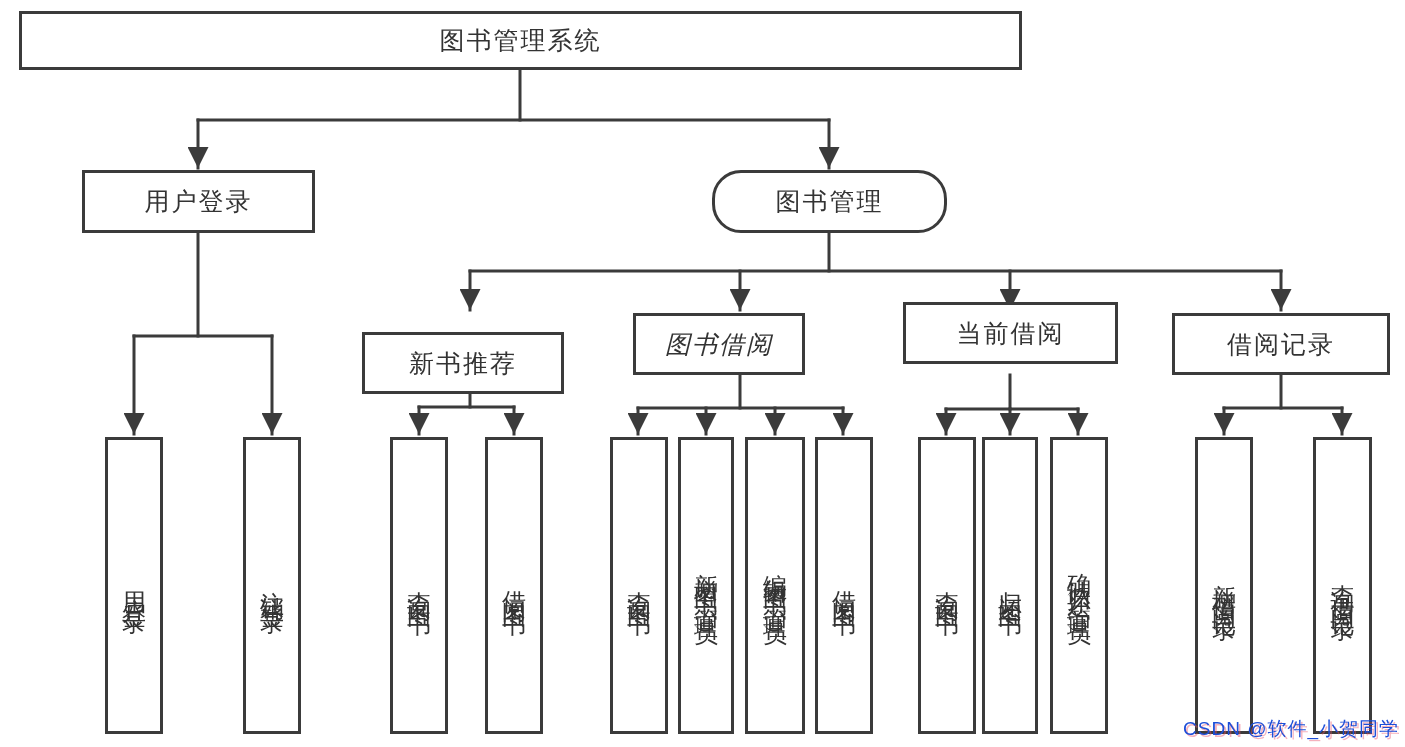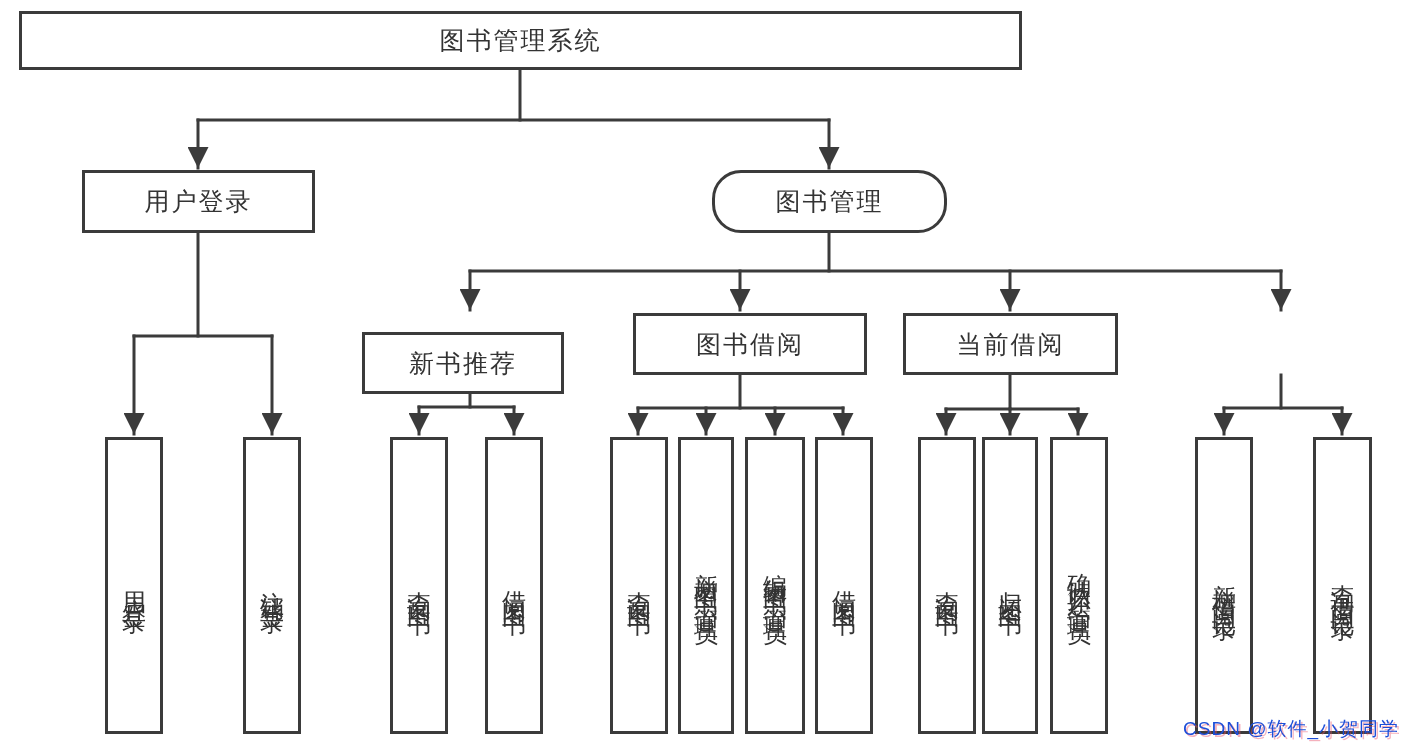--- a/index.html
+++ b/index.html
@@ -109,22 +109,23 @@
       <line x1="1342" y1="408" x2="1342" y2="434" marker-end="url(#arr)"></line>
     </g>
   </svg>
 
   <div class="box" style="left:19px; top:11px; width:1003px; height:59px;">图书管理系统</div>
 
   <div class="box" style="left:82px; top:170px; width:233px; height:63px;">用户登录</div>
   <div class="box" style="left:712px; top:170px; width:235px; height:63px;border-radius:29px;">图书管理</div>
 
   <div class="box" style="left:362px; top:332px; width:202px; height:62px;">新书推荐</div>
-  <div class="box" style="left:633px; top:313px; width:234px; height:62px;">图书借阅</div>
-  <div class="box" style="left:903px; top:313px; width:215px; height:62px;font-family:Liberation Serif, serif;">当前借阅</div>
+  <div class="box" style="left:633px; top:313px; width:172px; height:62px;font-style:italic;">图书借阅</div>
+  <div class="box" style="left:903px; top:302px; width:215px; height:62px;font-family:Liberation Serif, serif;">当前借阅</div>
+  <div class="box" style="left:1172px; top:313px; width:218px; height:62px;">借阅记录</div>
 
   <div class="leaf" style="left:105px;">用户登录</div>
   <div class="leaf" style="left:243px;">注销登录</div>
 
   <div class="leaf" style="left:390px;">查询图书</div>
   <div class="leaf" style="left:485px;">借阅图书</div>
 
   <div class="leaf" style="left:610px;">查询图书</div>
   <div class="leaf" style="left:678px; width:56px;">新增图书（管理员）</div>
   <div class="leaf" style="left:745px; width:60px;">编辑图书（管理员）</div>

